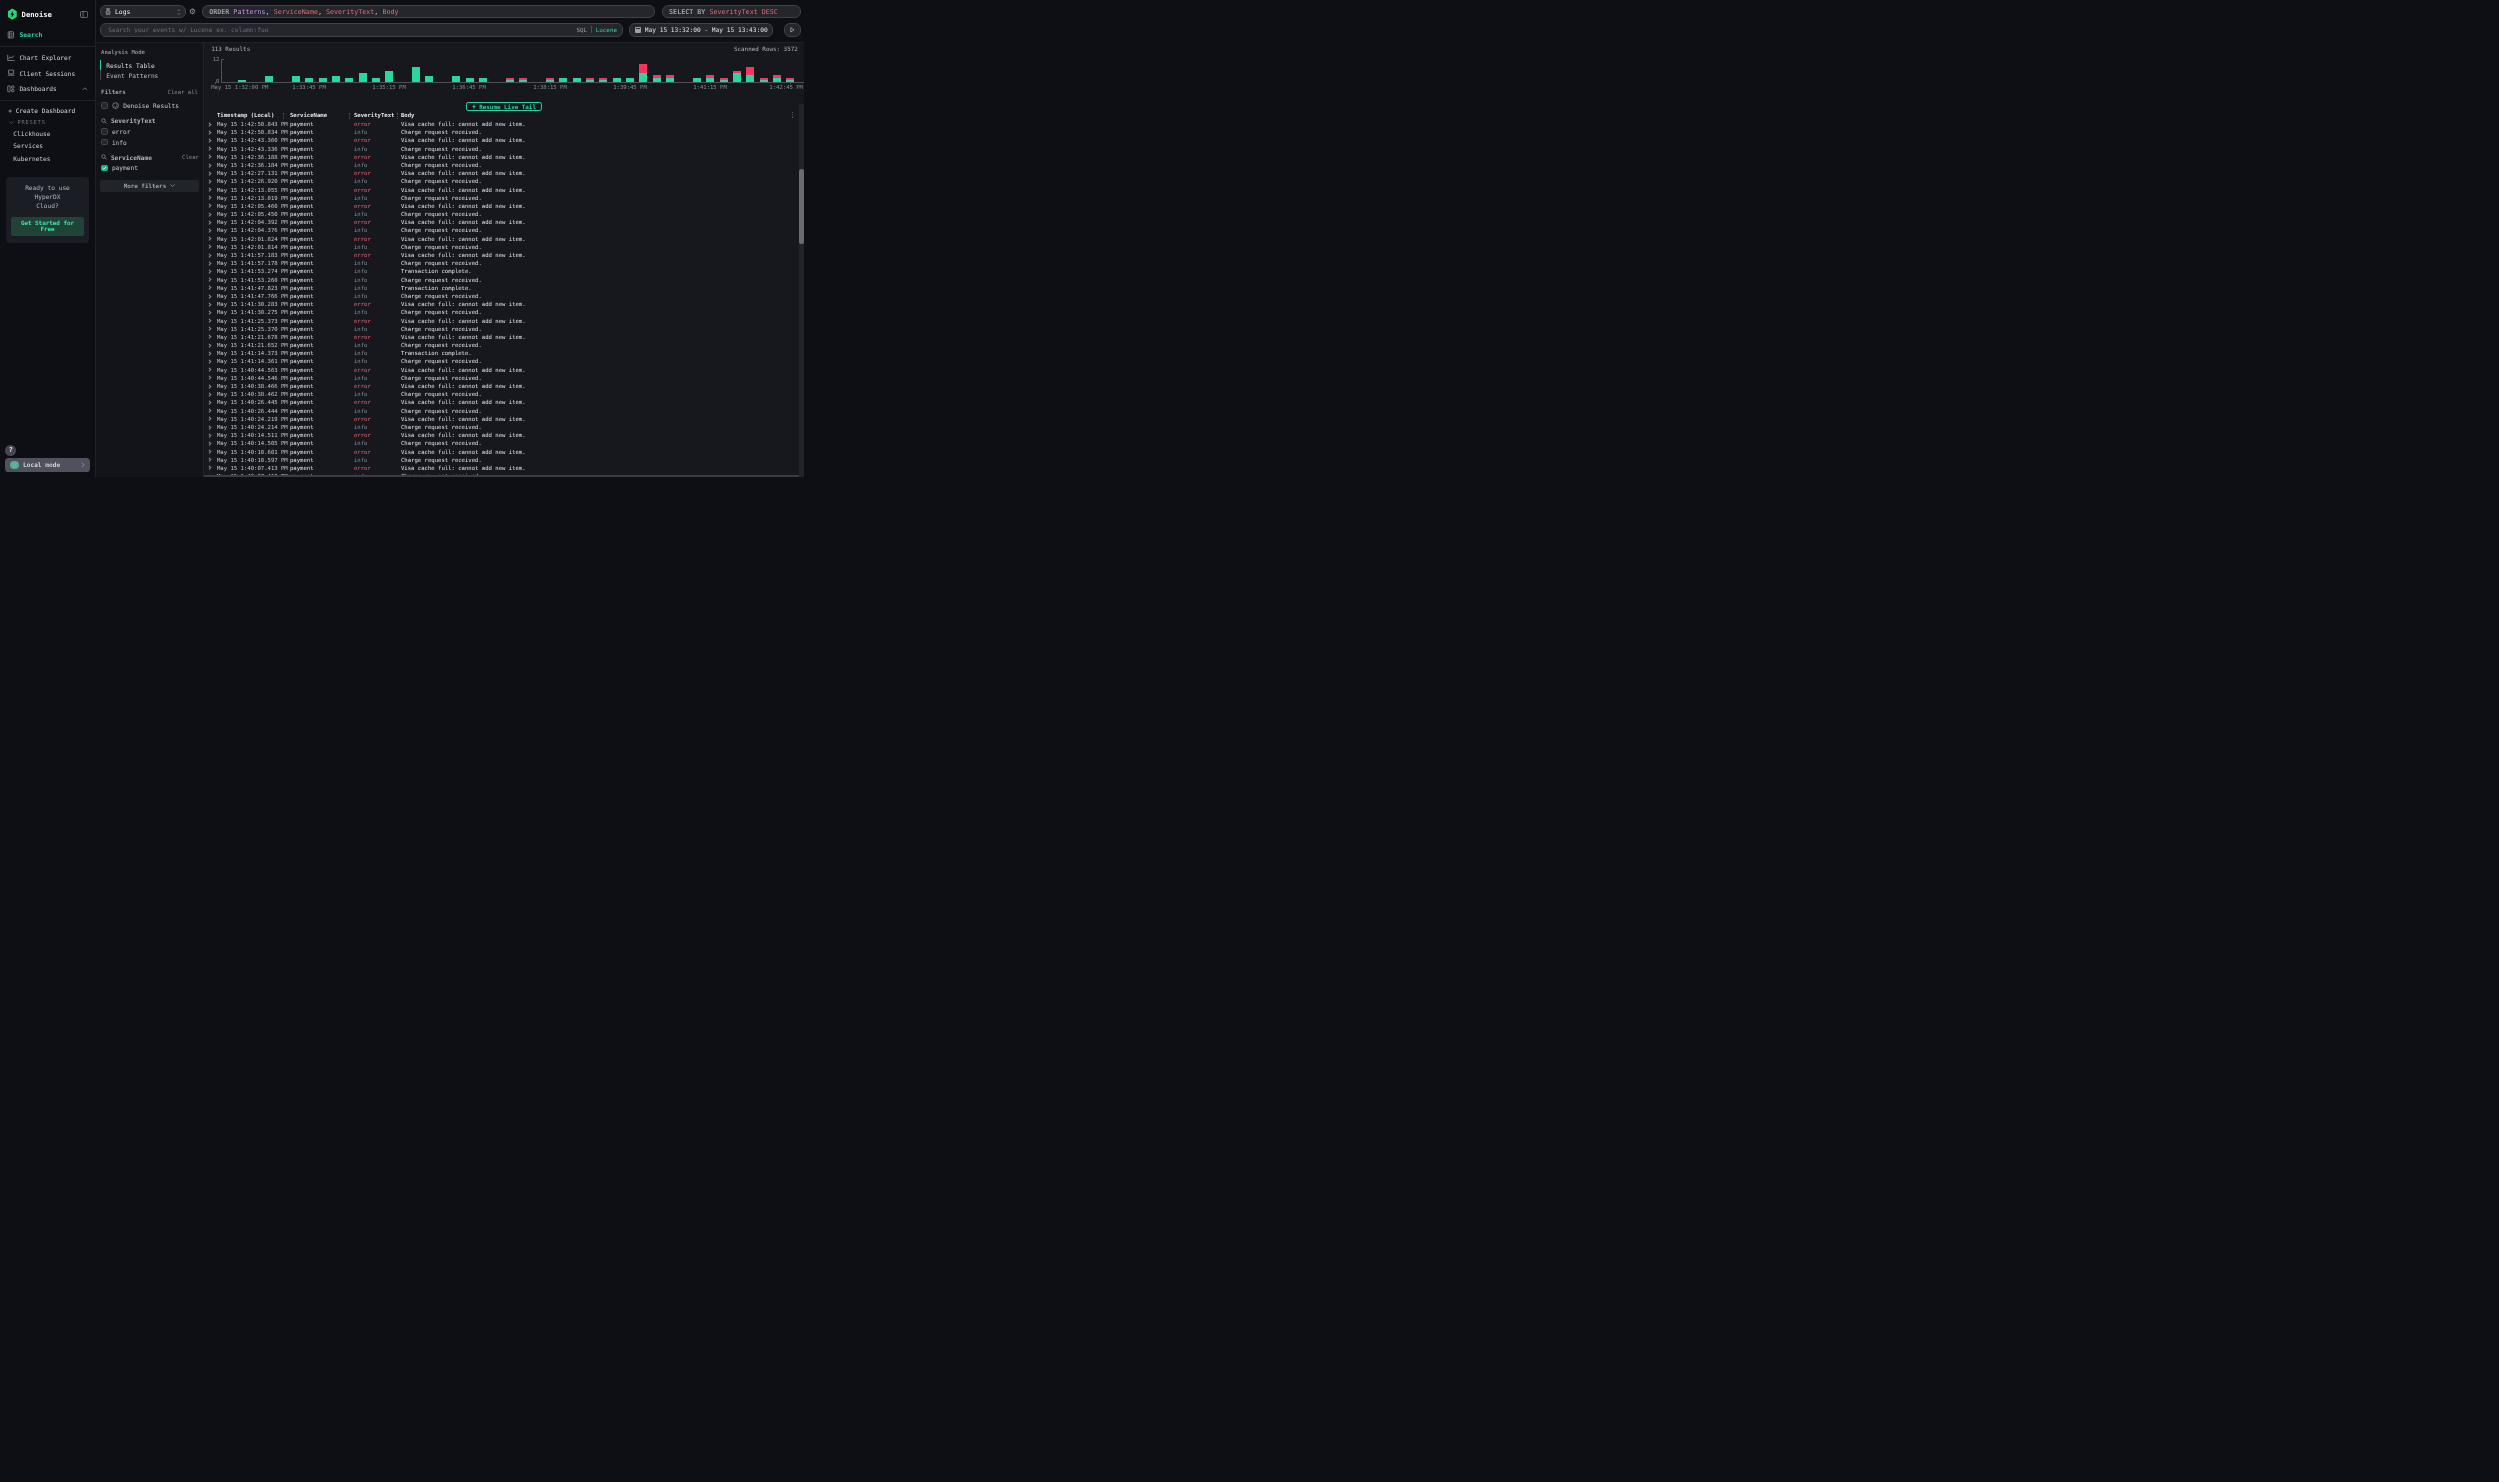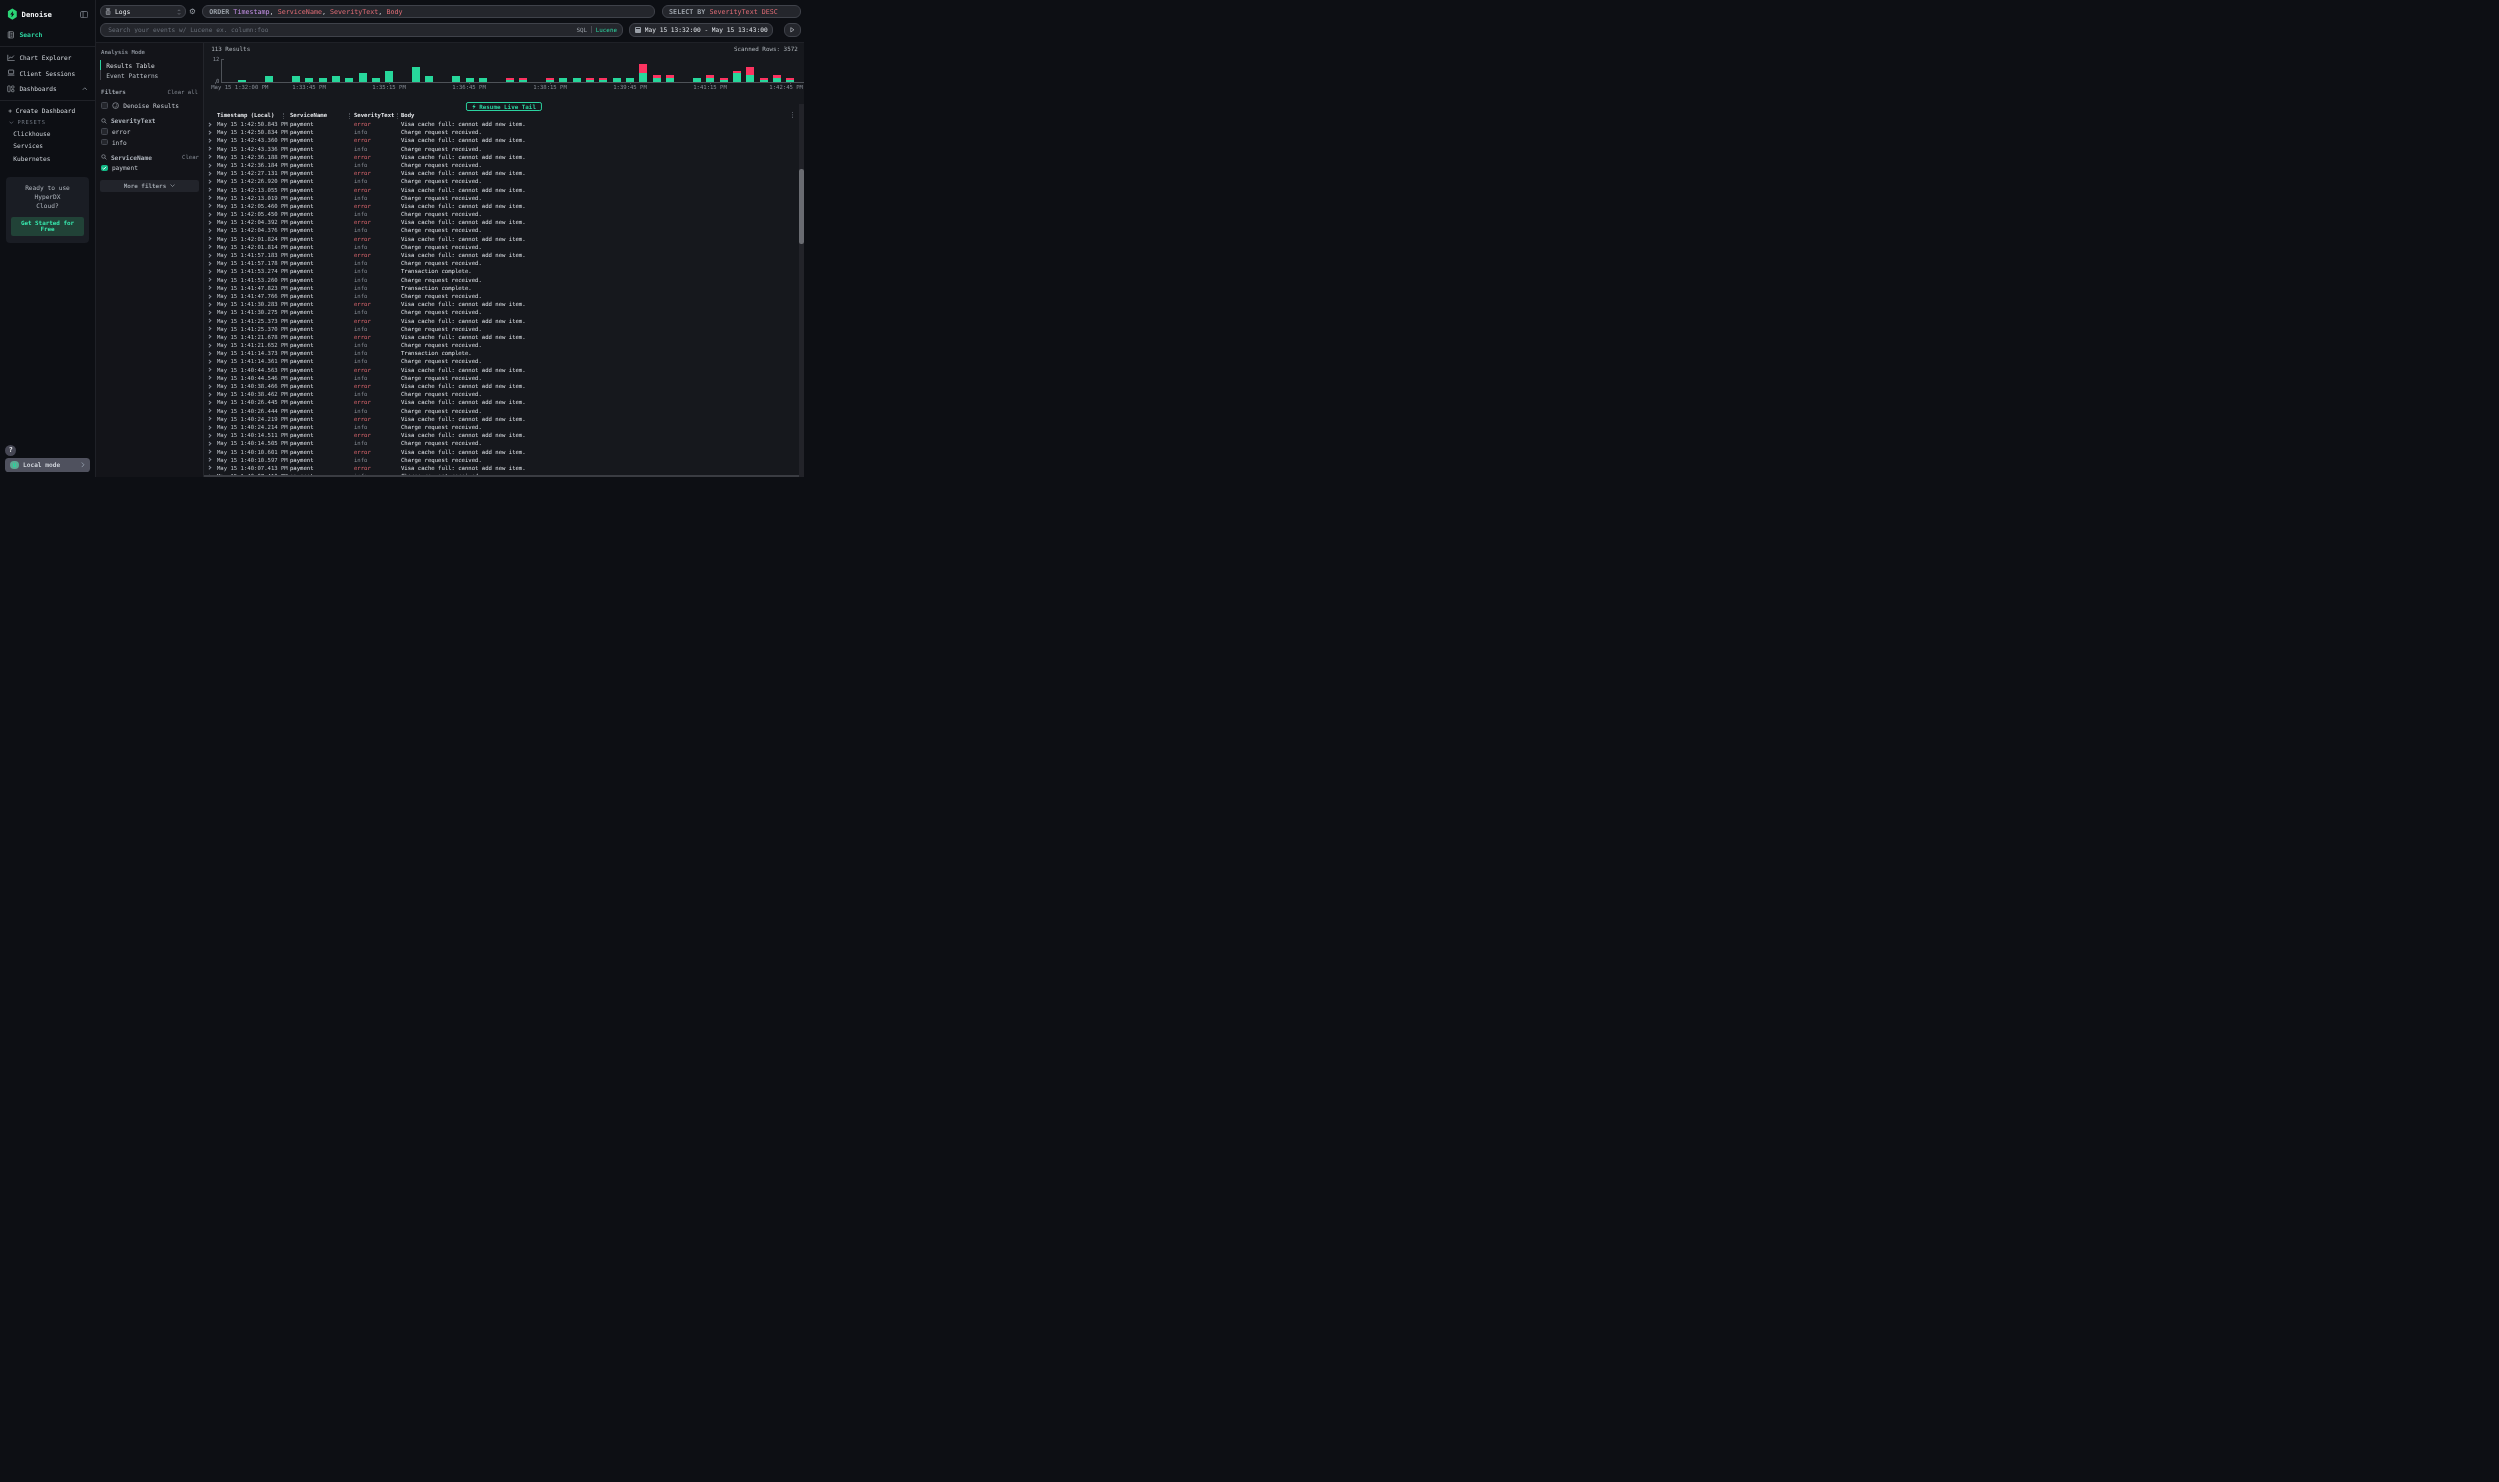--- a/index.html
+++ b/index.html
@@ -236,21 +236,21 @@
       <span>
         <svg width="4.1" height="6.2" viewBox="0 0 8 12">
             <path d="M1.5 4 L4 1.5 L6.5 4" fill="none" stroke="#8b919c" stroke-width="1.1"></path>
             <path d="M1.5 8 L4 10.5 L6.5 8" fill="none" stroke="#8b919c" stroke-width="1.1"></path>
           </svg>
       </span>
     </div>
     <div class="gear">⚙</div>
 
     <div class="box select-box">
-      <span id="select-query"><span class="kw">ORDER </span><span class="fld-p">Timestamp</span><span class="comma">, </span><span class="fld-r">ServiceName</span><span class="comma">, </span><span class="fld-r">SeverityText</span><span class="comma">, </span><span class="fld-r">Body</span></span>
+      <span id="select-query"><span class="kw">ORDER </span><span class="fld-p">Patterns</span><span class="comma">, </span><span class="fld-r">ServiceName</span><span class="comma">, </span><span class="fld-r">SeverityText</span><span class="comma">, </span><span class="fld-r">Body</span></span>
     </div>
 
     <div class="box order-box">
       <span class="kw">SELECT BY</span>
       <span class="fld-r">&nbsp;</span>
       <span class="fld-r">SeverityText DESC</span>
     </div>
 
     <div class="box search-box">
       <input type="text" placeholder="Search your events w/ Lucene ex. column:foo" style="">

